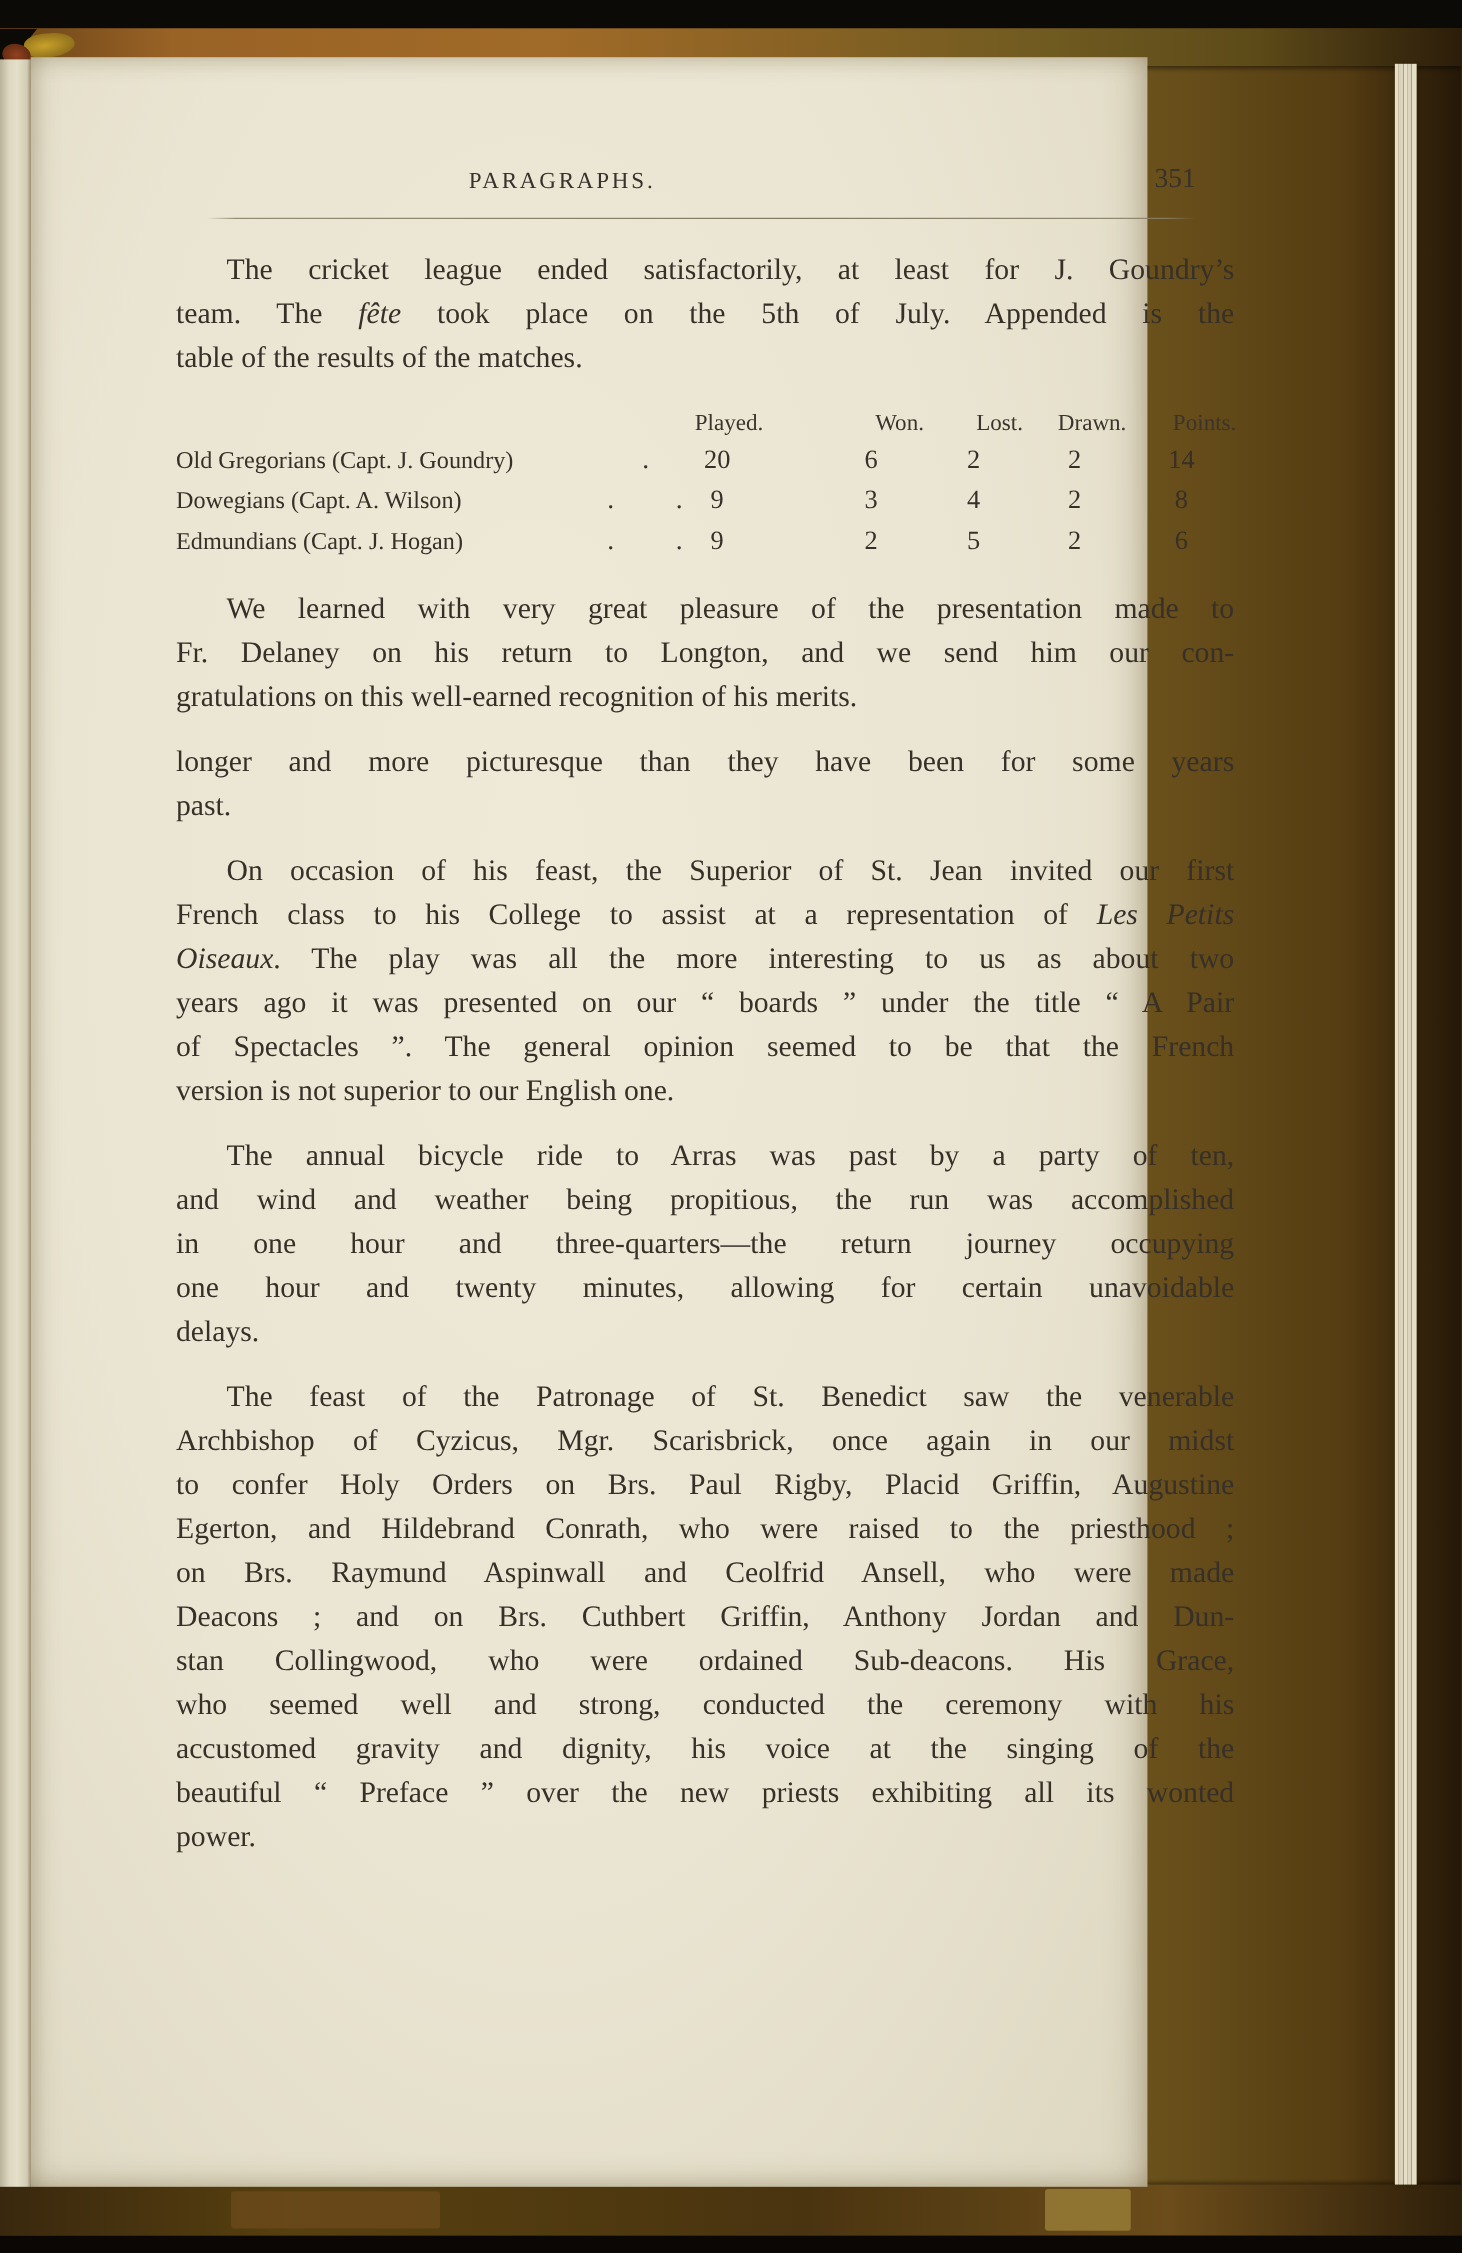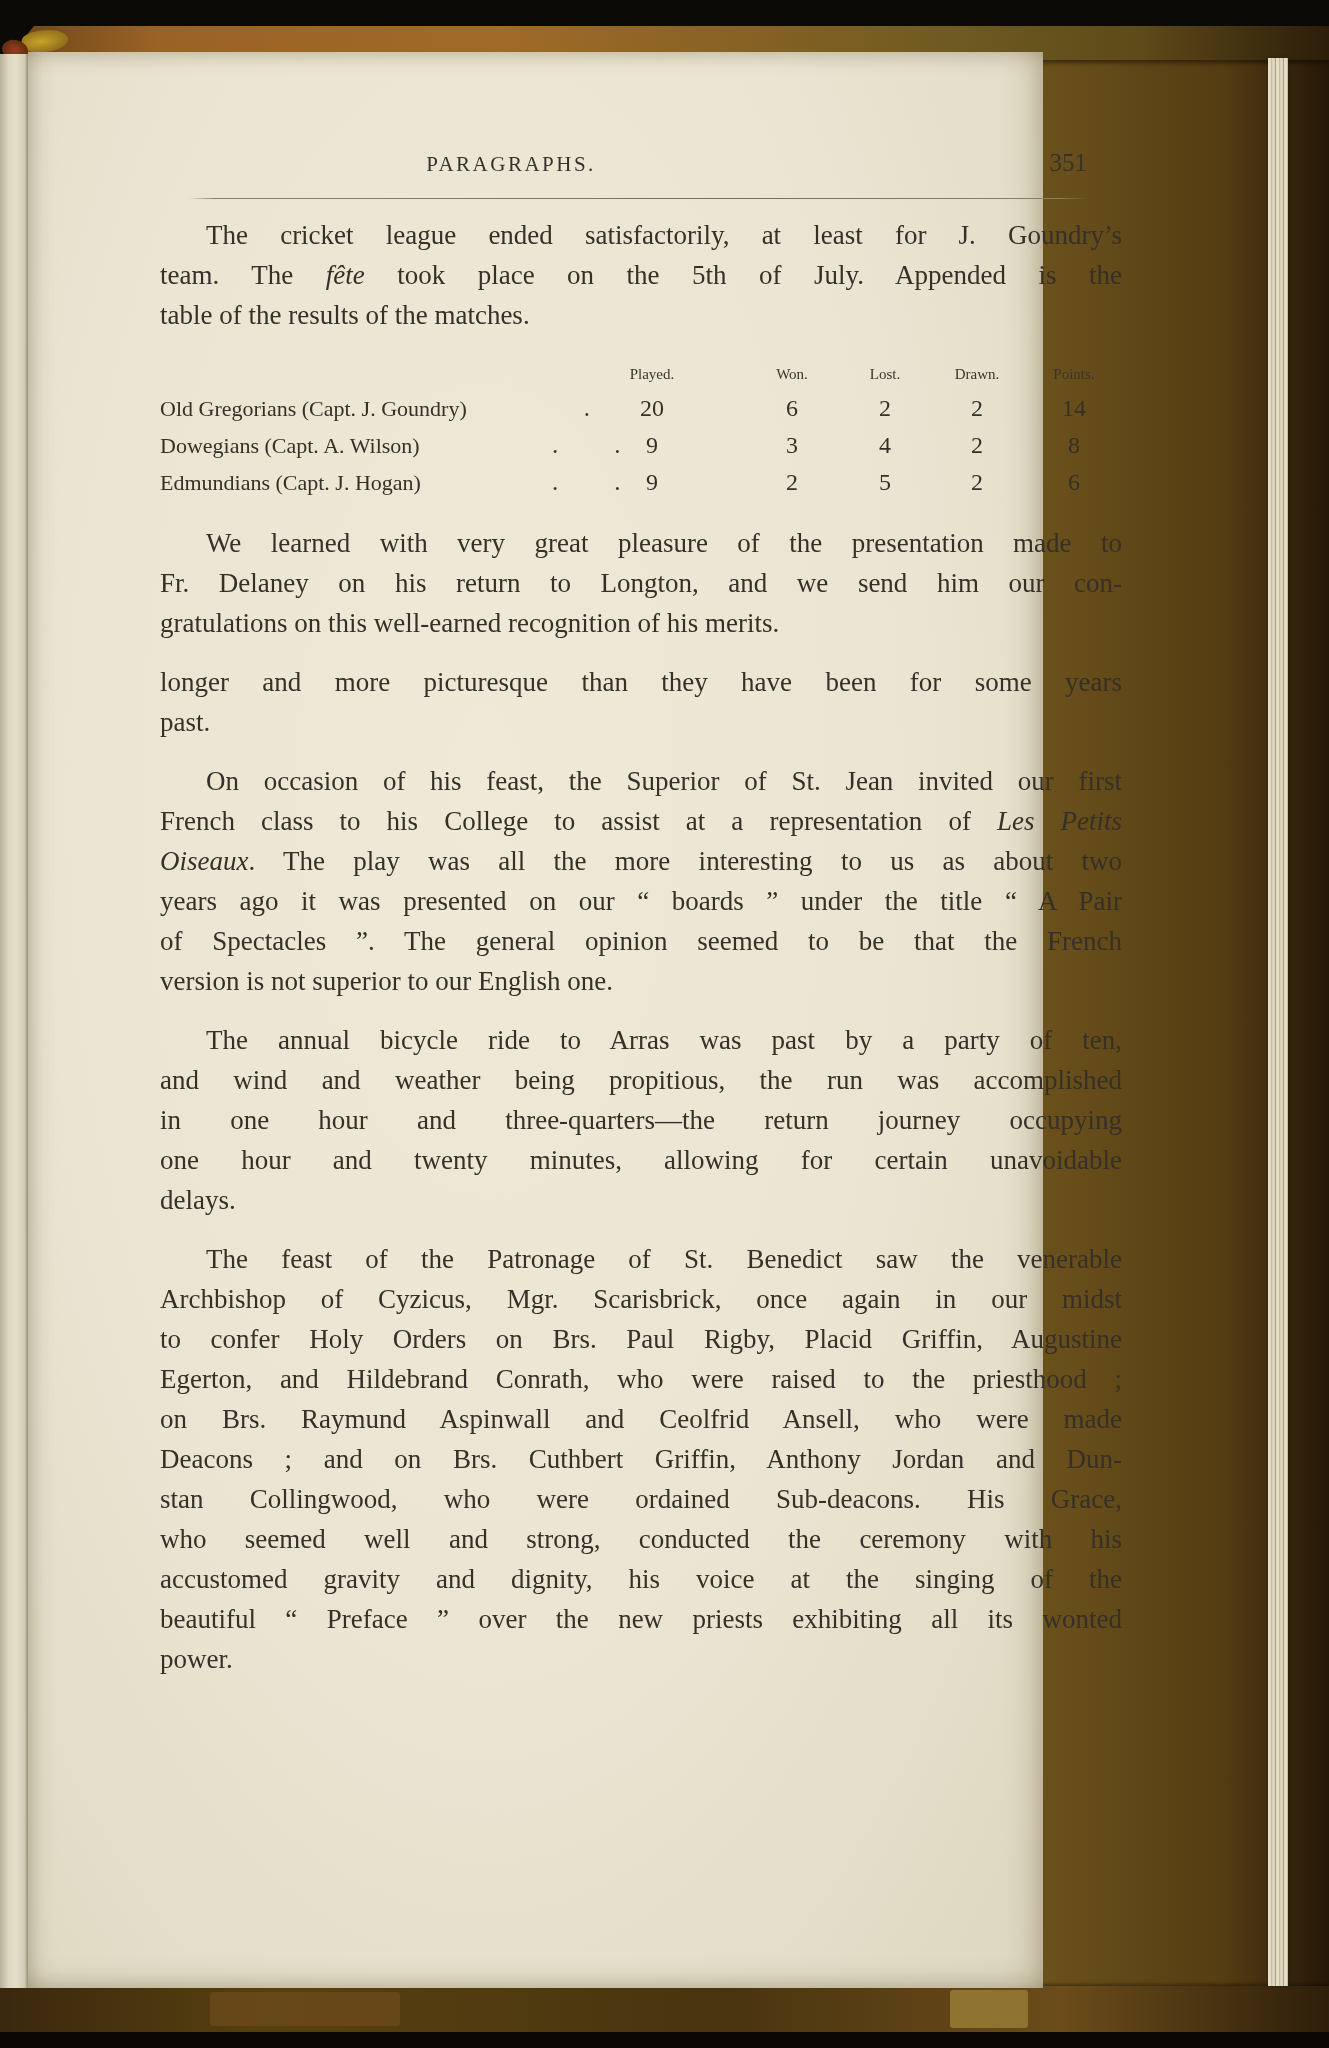--- a/index.html
+++ b/index.html
@@ -54,38 +54,38 @@
   .text-area{position:absolute;left:132px;top:100px;width:962px;}
   
   .running-head{position:relative;height:30px;}
   .rh-title{
     position:absolute;left:0;width:100%;text-align:center;transform:translateX(-130px);
     font-size:21px;letter-spacing:2.5px;color:#37322b;
   }
   .rh-num{position:absolute;right:35px;top:-3px;font-size:25px;color:#37322b;}
   .rule{height:1px;background:linear-gradient(90deg,transparent 0,#8a8168 3%,#776e57 60%,#8a8168 97%,transparent 100%);margin:16px 35px 0 28px;}
   
-  .body-text{margin-top:16px;font-size:27px;line-height:40px;color:#363028;}
+  .body-text{margin-top:26px;font-size:27px;line-height:40px;color:#363028;}
   .para{margin-bottom:19px;}
   .line{text-align:justify;text-align-last:justify;}
   .line.first{text-indent:46px;}
   .line.last{text-align-last:left;}
   
   .results-table{margin:10px 0 24px 0;}
   .trow{
     display:grid;
     grid-template-columns:392px 58px 84px 50px 96px 90px 94px 100px;
     align-items:baseline;height:37px;
   }
   .trow.head{height:34px;}
   .tcell{white-space:nowrap;}
   .tcell.team{font-size:22px;}
   .tcell.dots{font-size:25px;text-align:right;padding-right:18px;letter-spacing:2px;}
   .tcell.num{font-size:24px;text-align:center;}
-  .trow.head .tcell.num{font-size:15px;color:#3a352c;}
+  .trow.head .tcell.num{font-size:21px;color:#3a352c;text-align:right;}
   i{font-style:italic;}
 </style>
 </head>
 <body>
 
 <div id="canvas">
   <div class="leather"></div>
   <div class="leather-top"></div>
   <div class="leather-bottom"></div>
   <div class="patch-tan"></div>

